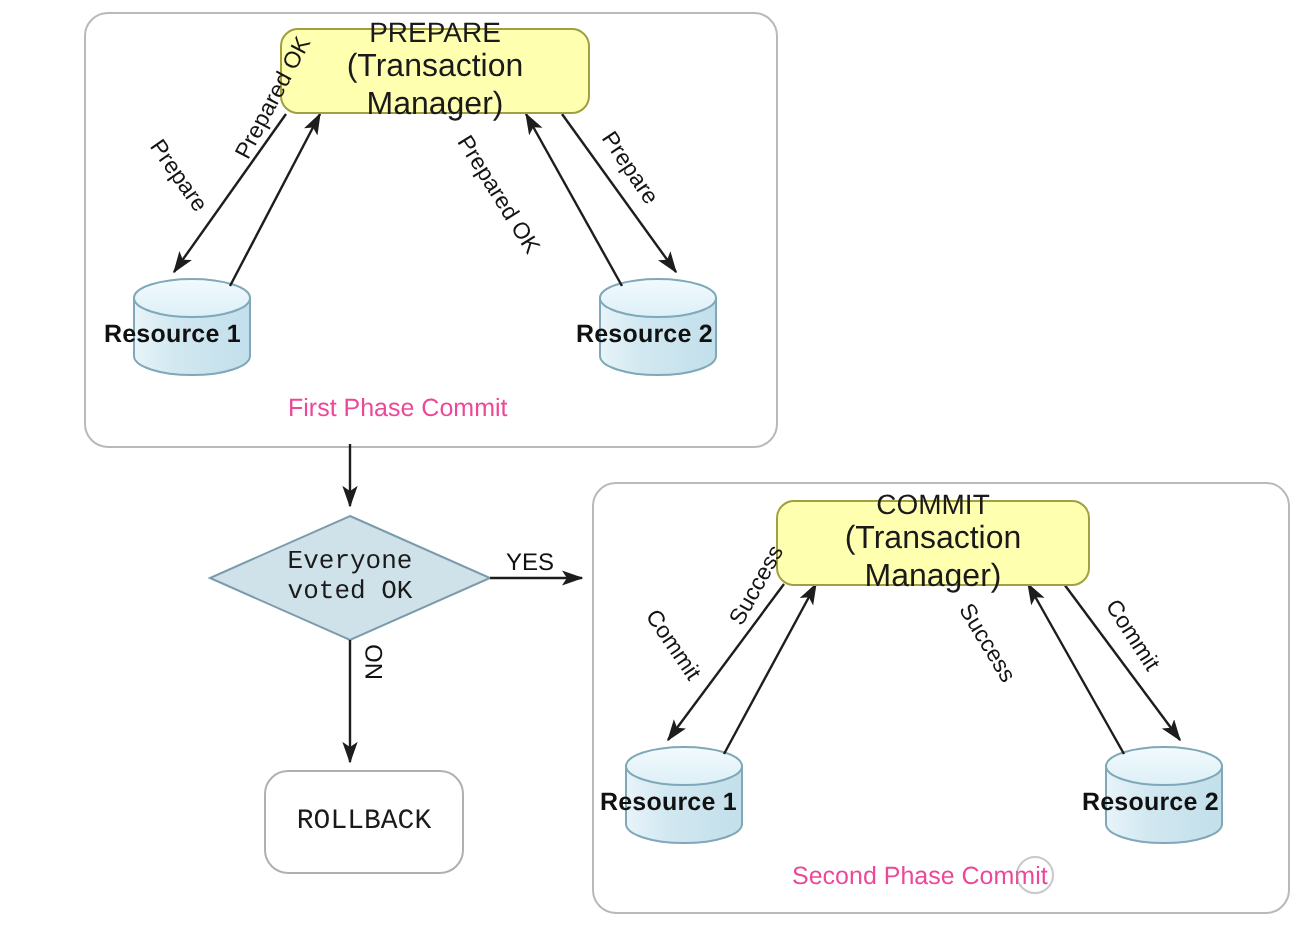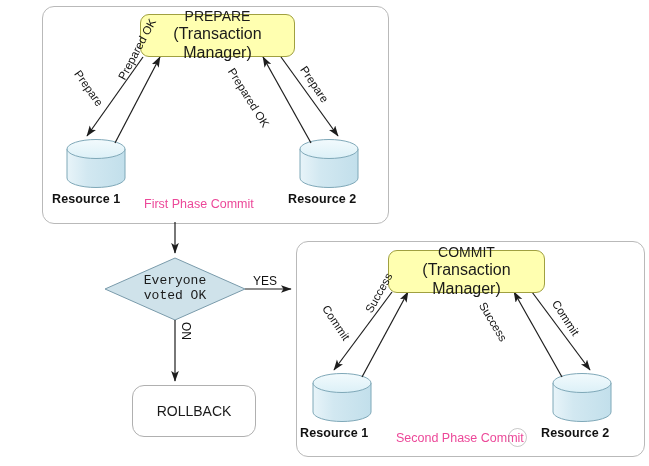--- a/index.html
+++ b/index.html
@@ -11,21 +11,21 @@
   .nodebox{position:absolute;box-sizing:border-box;display:flex;flex-direction:column;
            align-items:center;justify-content:center;text-align:center;}
   .tmbox{background:#ffffb0;border:1px solid #a0a040;border-radius:9px;
          color:#1a1a1a;line-height:1.18;}
   .tmbox .l1{font-size:14px;}
   .tmbox .l2{font-size:16px;}
   .whitebox{background:#ffffff;border:1px solid #b0b0b0;border-radius:12px;
             color:#1a1a1a;font-size:14px;}
   .phaselabel{position:absolute;font-size:12.5px;color:#ec4899;white-space:nowrap;}
   .reslabel{position:absolute;font-size:12.5px;font-weight:bold;color:#111111;
-            white-space:nowrap;letter-spacing:.1px;margin-top:32px;}
+            white-space:nowrap;letter-spacing:.1px;}
   .diamondtext{position:absolute;font-size:13px;color:#1a1a1a;text-align:center;
                line-height:1.15;white-space:nowrap;font-family:Liberation Mono, monospace;}
   .edgelabel{position:absolute;font-size:11.5px;color:#141414;white-space:nowrap;
              transform-origin:0 0;}
   .flowlabel{position:absolute;font-size:12px;color:#111111;white-space:nowrap;
              transform-origin:0 0;}
   .watermark{position:absolute;font-size:15px;color:#3a3a3a;white-space:nowrap;
              opacity:.82;font-family:"DejaVu Sans",sans-serif;}
   .wmlogo{position:absolute;width:17px;height:17px;border:1.5px solid #9a9a9a;
           border-radius:50%;opacity:.55;}
@@ -110,21 +110,21 @@
   <div class="edgelabel" style="left:308px;top:64px;transform:rotate(56deg);">Prepare</div>
 
   <div class="diamondtext" style="left:175px;top:274px;transform:translateX(-50%);">
     <div>Everyone</div>
     <div>voted OK</div>
   </div>
 
   <div class="flowlabel" style="left:253px;top:274px;">YES</div>
   <div class="flowlabel" style="left:180px;top:340px;transform:rotate(-90deg);">NO</div>
 
-  <div class="nodebox whitebox" style="left:132px;top:385px;width:124px;height:52px;">
+  <div class="nodebox whitebox" style="left:132px;top:385px;width:100px;height:52px;font-family:Liberation Mono, monospace;">
     <span>ROLLBACK</span>
   </div>
 
   <div class="nodebox tmbox" style="left:388px;top:250px;width:157px;height:43px;">
     <span class="l1">COMMIT</span>
     <span class="l2">(Transaction Manager)</span>
   </div>
 
   <div class="reslabel" style="left:300px;top:394px;">Resource 1</div>
   <div class="reslabel" style="left:541px;top:394px;">Resource 2</div>

